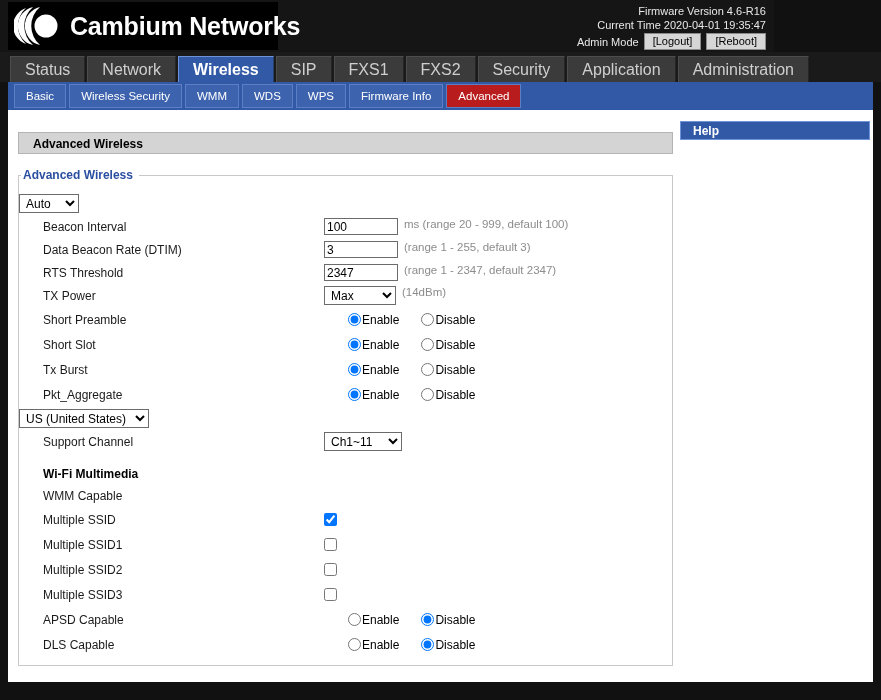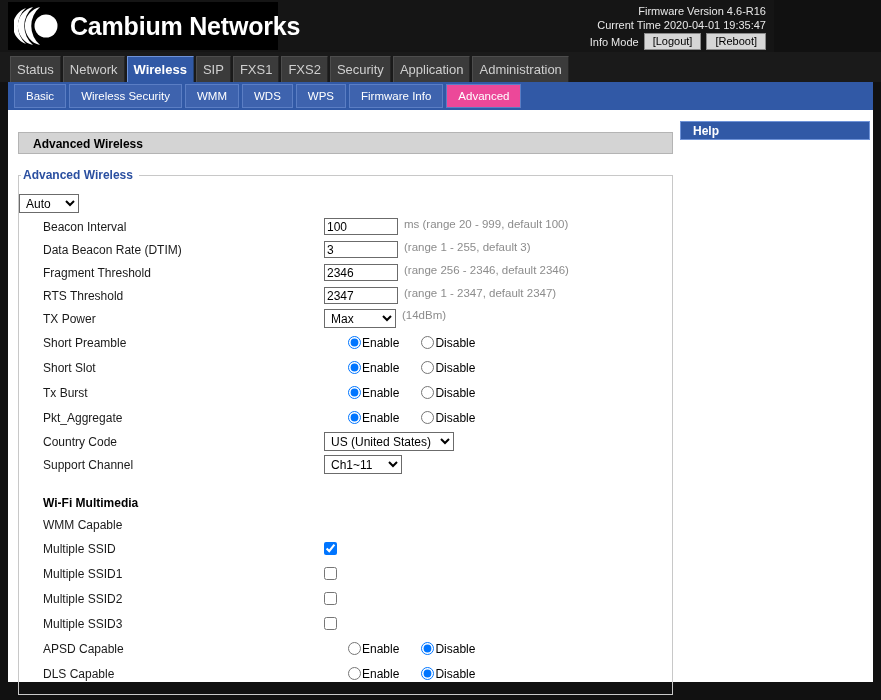--- a/index.html
+++ b/index.html
@@ -80,24 +80,24 @@
     width: 881px; height: 30px;
     background: #1a1a1a;
     display: flex;
     align-items: flex-end;
     padding-left: 10px;
     box-sizing: border-box;
   }
   .mtab {
     background: #3b3b3b;
     color: #cfcfcf;
-    font-size: 13px;
+    font-size: 16px;
     height: 25px;
     line-height: 25px;
-    padding: 0 6px;
+    padding: 0 14px;
     margin-right: 2px;
     cursor: pointer;
     white-space: nowrap;
     border-top: 1px solid #4d4d4d;
     border-left: 1px solid #4d4d4d;
     border-right: 1px solid #252525;
   }
   .mtab.active {
     background: #3159a6;
     color: #ffffff;
@@ -124,21 +124,21 @@
     font-size: 11.5px;
     height: 22px;
     line-height: 22px;
     padding: 0 11px;
     margin-right: 3px;
     cursor: pointer;
     white-space: nowrap;
     border: 1px solid #5b7ec4;
   }
   .stab.active {
-    background: #ec4899;
+    background: #b91c1c;
     border: 1px solid #5b7ec4;
   }
 
   
   .content {
     position: absolute;
     left: 8px; top: 110px;
     width: 865px; height: 572px;
     background: #ffffff;
   }
@@ -233,21 +233,21 @@
     margin-right: 22px;
     cursor: pointer;
   }
   .radio-item input { margin: 0 1px 0 0; }
   .chk { margin: 0 0 0 0; }
 
   .subhead {
     font-weight: bold;
     font-size: 12px;
     padding-left: 24px;
-    margin-top: 20px;
+    margin-top: 14px;
     margin-bottom: 3px;
   }
   .frow.tall { min-height: 23px; }
 
   
   .helpbox {
     position: absolute;
     left: 672px; top: 11px;
     width: 190px;
   }
@@ -273,21 +273,21 @@
       <path d="M19 3 A19.5 19.5 0 0 0 19 41 A25 25 0 0 1 19 3 Z" fill="#ffffff"></path>
       <path d="M26 3 A19.5 19.5 0 0 0 26 41 A25 25 0 0 1 26 3 Z" fill="#ffffff"></path>
       <circle cx="32" cy="22" r="11.5" fill="#ffffff"></circle>
     </svg>
     <span class="brand-name">Cambium Networks</span>
   </div>
   <div class="header-info">
     <div class="line">Firmware Version 4.6-R16</div>
     <div class="line">Current Time 2020-04-01 19:35:47</div>
     <div class="admin-row">
-      <span class="admin-label">Info Mode</span>
+      <span class="admin-label">Admin Mode</span>
       <button class="hdr-btn">[Logout]</button>
       <button class="hdr-btn">[Reboot]</button>
     </div>
   </div>
 </div>
 
 <div class="maintabs">
   <div class="mtab">Status</div>
   <div class="mtab">Network</div>
   <div class="mtab active">Wireless</div>
@@ -334,27 +334,20 @@
       </div>
 
       <div class="frow">
         <div class="flabel">Data Beacon Rate (DTIM)</div>
         <div class="fctl">
           <input class="txt" type="text" value="3" style="">
           <span class="hint">(range 1 - 255, default 3)</span>
         </div>
       </div>
 
-      <div class="frow">
-        <div class="flabel">Fragment Threshold</div>
-        <div class="fctl">
-          <input class="txt" type="text" value="2346" style="">
-          <span class="hint">(range 256 - 2346, default 2346)</span>
-        </div>
-      </div>
 
       <div class="frow">
         <div class="flabel">RTS Threshold</div>
         <div class="fctl">
           <input class="txt" type="text" value="2347" style="">
           <span class="hint">(range 1 - 2347, default 2347)</span>
         </div>
       </div>
 
       <div class="frow">
@@ -417,21 +410,20 @@
             <span>Enable</span>
           </label>
           <label class="radio-item">
             <input type="radio" name="pkt_aggregate" style="">
             <span>Disable</span>
           </label>
         </div>
       </div>
 
       <div class="frow">
-        <div class="flabel">Country Code</div>
         <div class="fctl">
           <select class="sel w-cc">
             <option>US (United States)</option>
           </select>
         </div>
       </div>
 
       <div class="frow">
         <div class="flabel">Support Channel</div>
         <div class="fctl">

